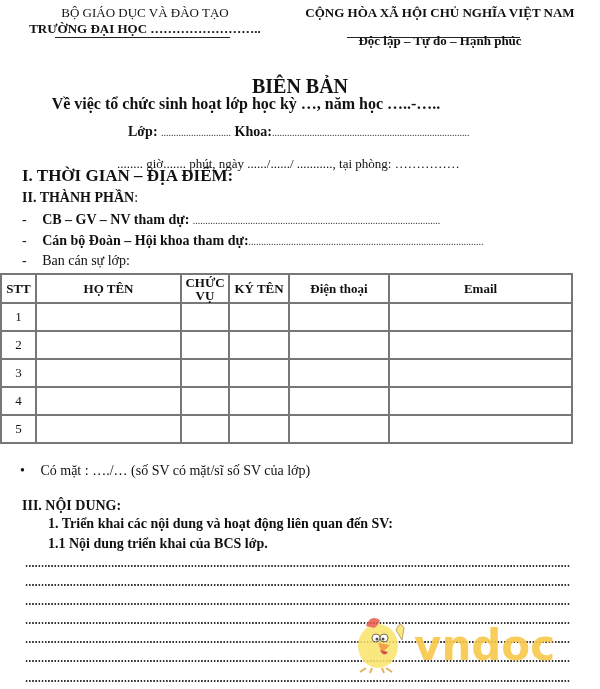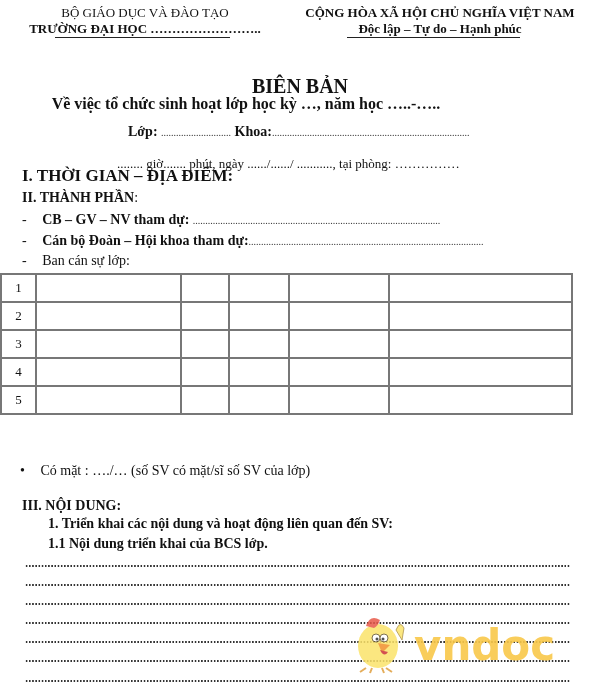--- a/index.html
+++ b/index.html
@@ -36,21 +36,21 @@
   .watermark { position: absolute; left: 352px; top: 612px; width: 225px; height: 62px; }
 </style>
 </head>
 <body>
 
 <div class="abs hdr-left f13" style="top:5px;">BỘ GIÁO DỤC VÀ ĐÀO TẠO</div>
 <div class="abs hdr-left f13 b" style="top:21px;">TRƯỜNG ĐẠI HỌC ……………………..</div>
 <div class="ul" style="left:55px; top:37px; width:175px;"></div>
 
 <div class="abs hdr-right f13 b" style="top:5px;">CỘNG HÒA XÃ HỘI CHỦ NGHĨA VIỆT NAM</div>
-<div class="abs hdr-right f13 b" style="top:21px;text-align:center;">Độc lập – Tự do – Hạnh phúc</div>
+<div class="abs hdr-right f13 b" style="top:33px;text-align:center;">Độc lập – Tự do – Hạnh phúc</div>
 <div class="ul" style="left:347px; top:37px; width:173px;"></div>
 
 <div class="abs f17 b" style="left:0; width:600px; text-align:center; top:75px;">BIÊN BẢN</div>
 <div class="abs f16 b" style="left:0; width:492px; text-align:center; top:95px;">Về việc tổ chức sinh hoạt lớp học kỳ …, năm học …..-…..</div>
 
 <div class="abs f14" style="left:128px; top:124px;">
   <span class="b">Lớp:</span>
   <span class="dots" style="font-size:10px;">............................</span>
   <span class="b">Khoa:</span><span class="dots" style="font-size:10px;">...............................................................................</span>
 </div>
@@ -79,20 +79,28 @@
 <table class="bcs">
   <colgroup>
     <col style="width:35px">
       <col style="width:145px">
       <col style="width:48px">
     <col style="width:60px">
       <col style="width:100px">
       <col style="width:183px">
   </colgroup>
   <tbody>
+      <tr>
+    <th>STT</th>
+    <th>HỌ TÊN</th>
+    <th style="white-space:normal;">CHỨC VỤ</th>
+    <th>KÝ TÊN</th>
+    <th>Điện thoại</th>
+    <th>Email</th>
+  </tr>
   <tr>
     <td>1</td>
     <td></td>
     <td></td>
     <td></td>
     <td></td>
     <td></td>
   </tr>
   <tr>
     <td>2</td>

